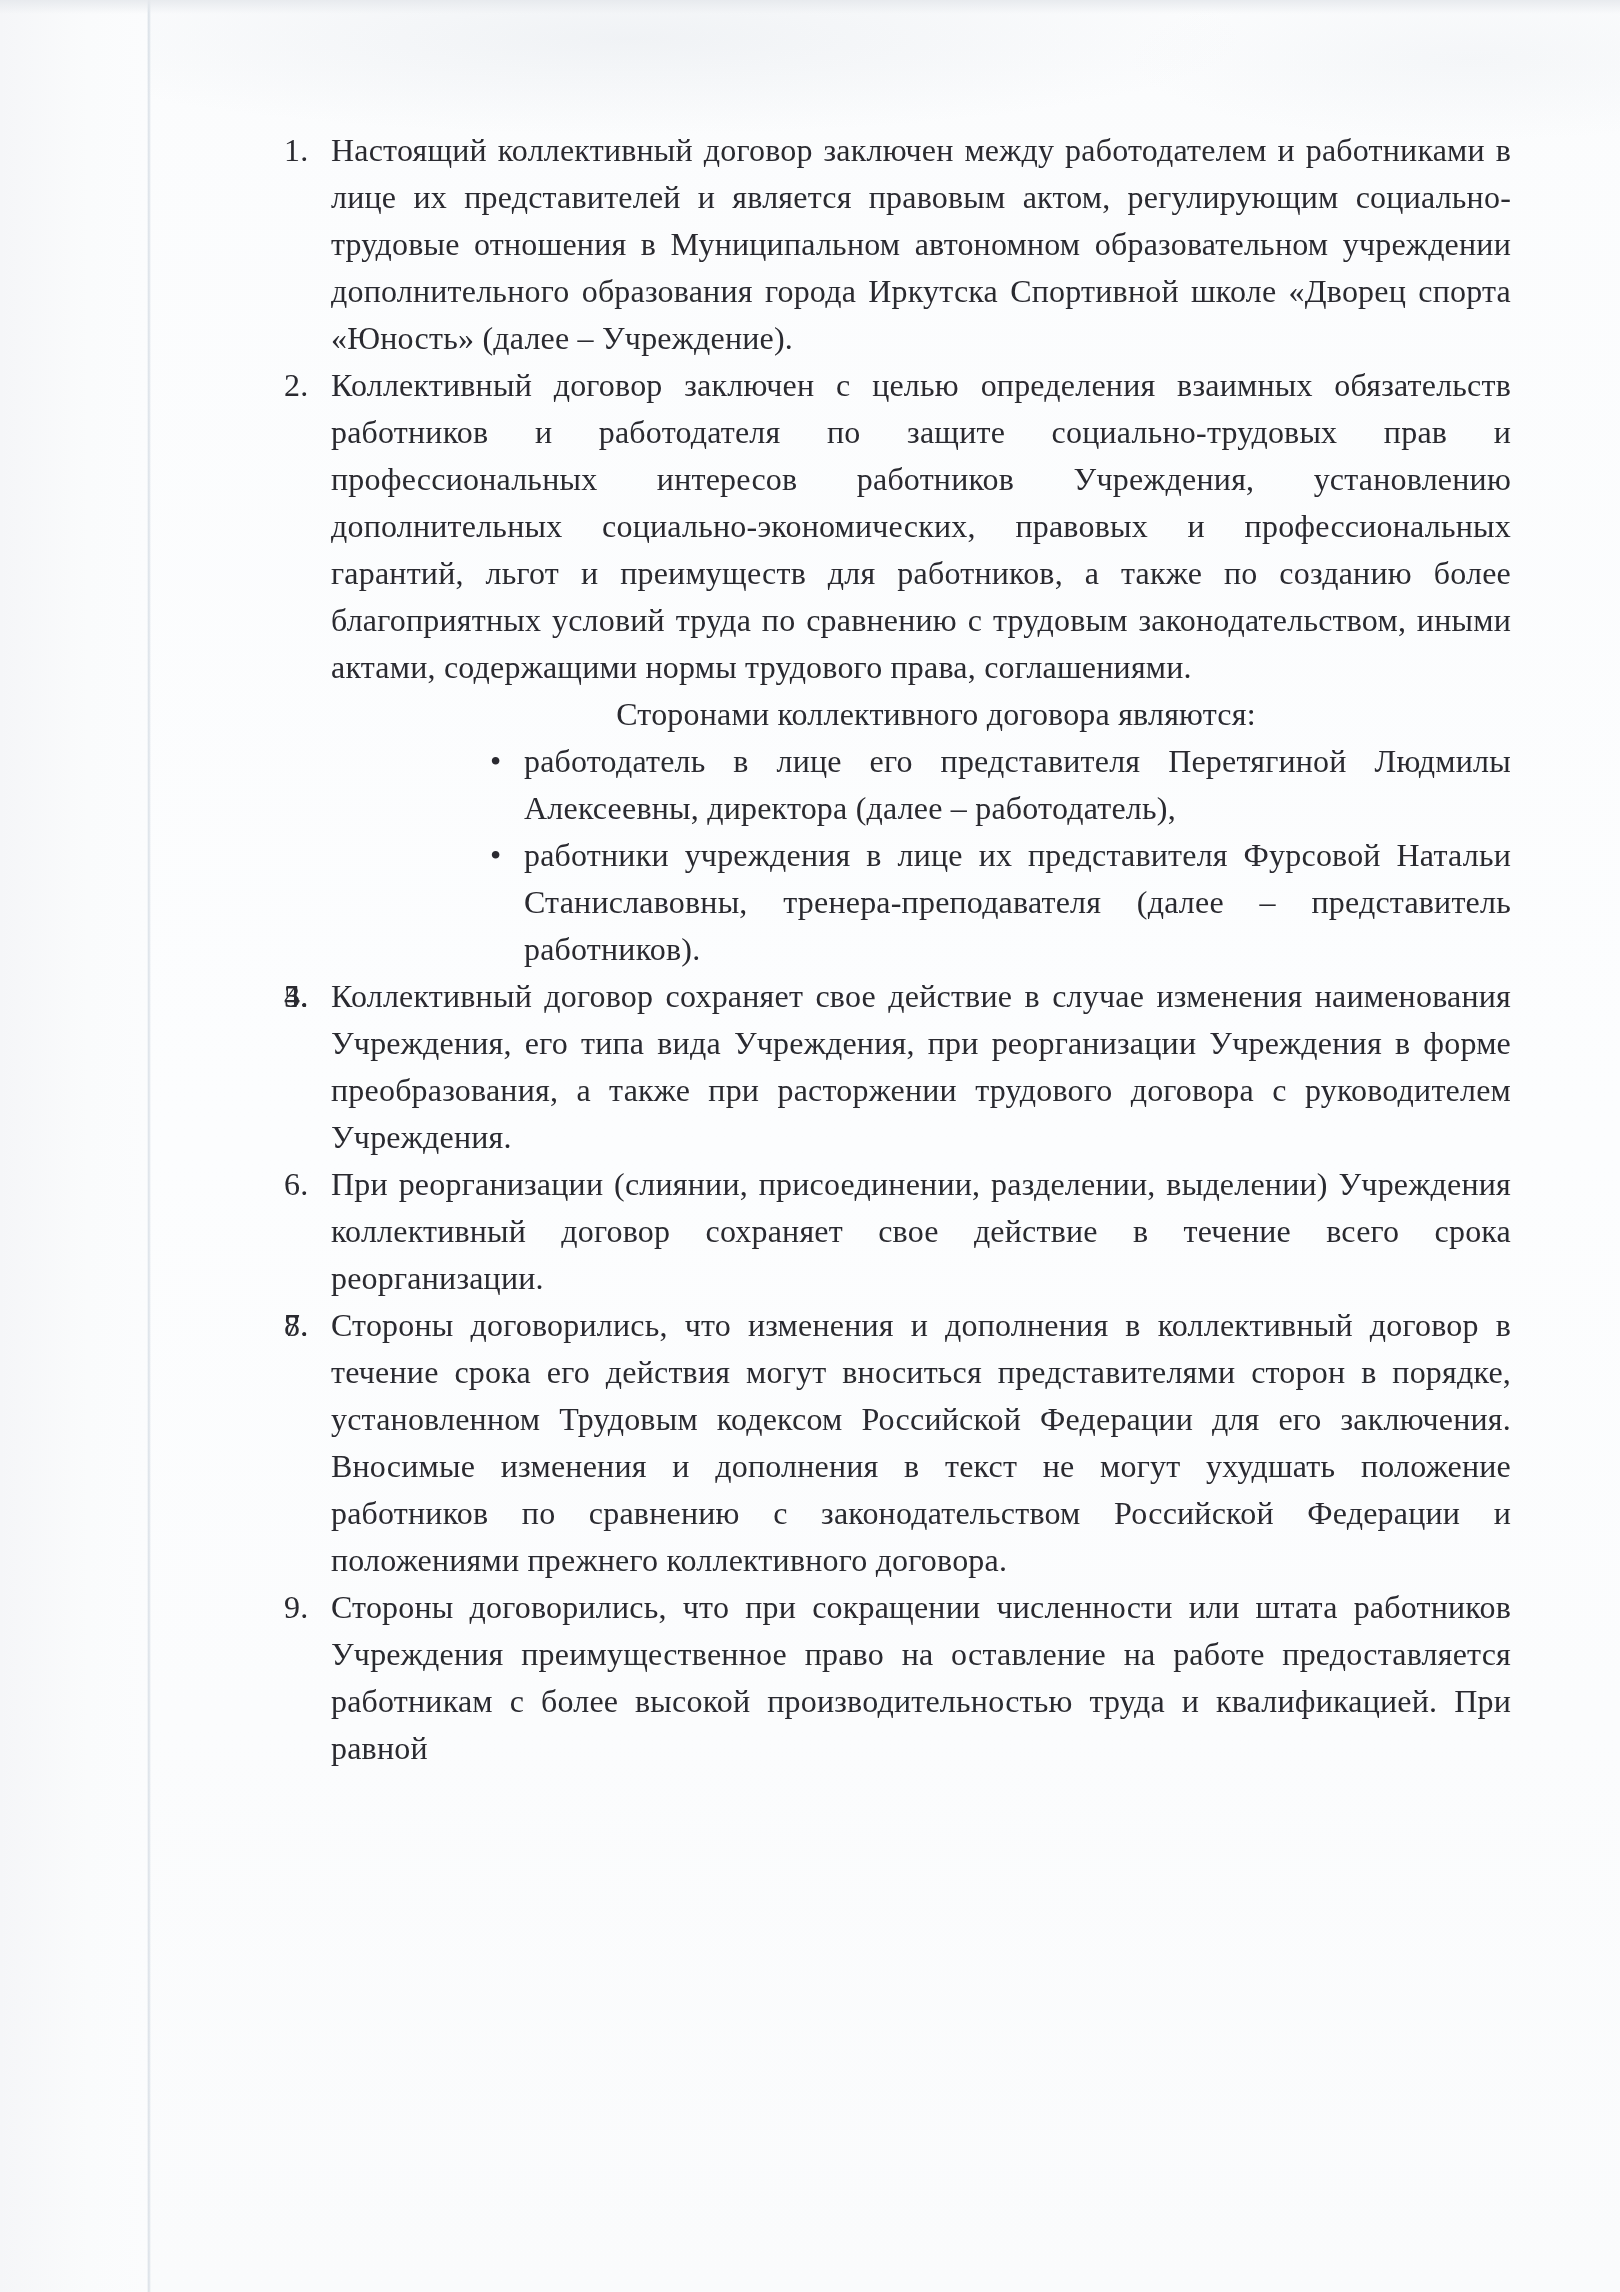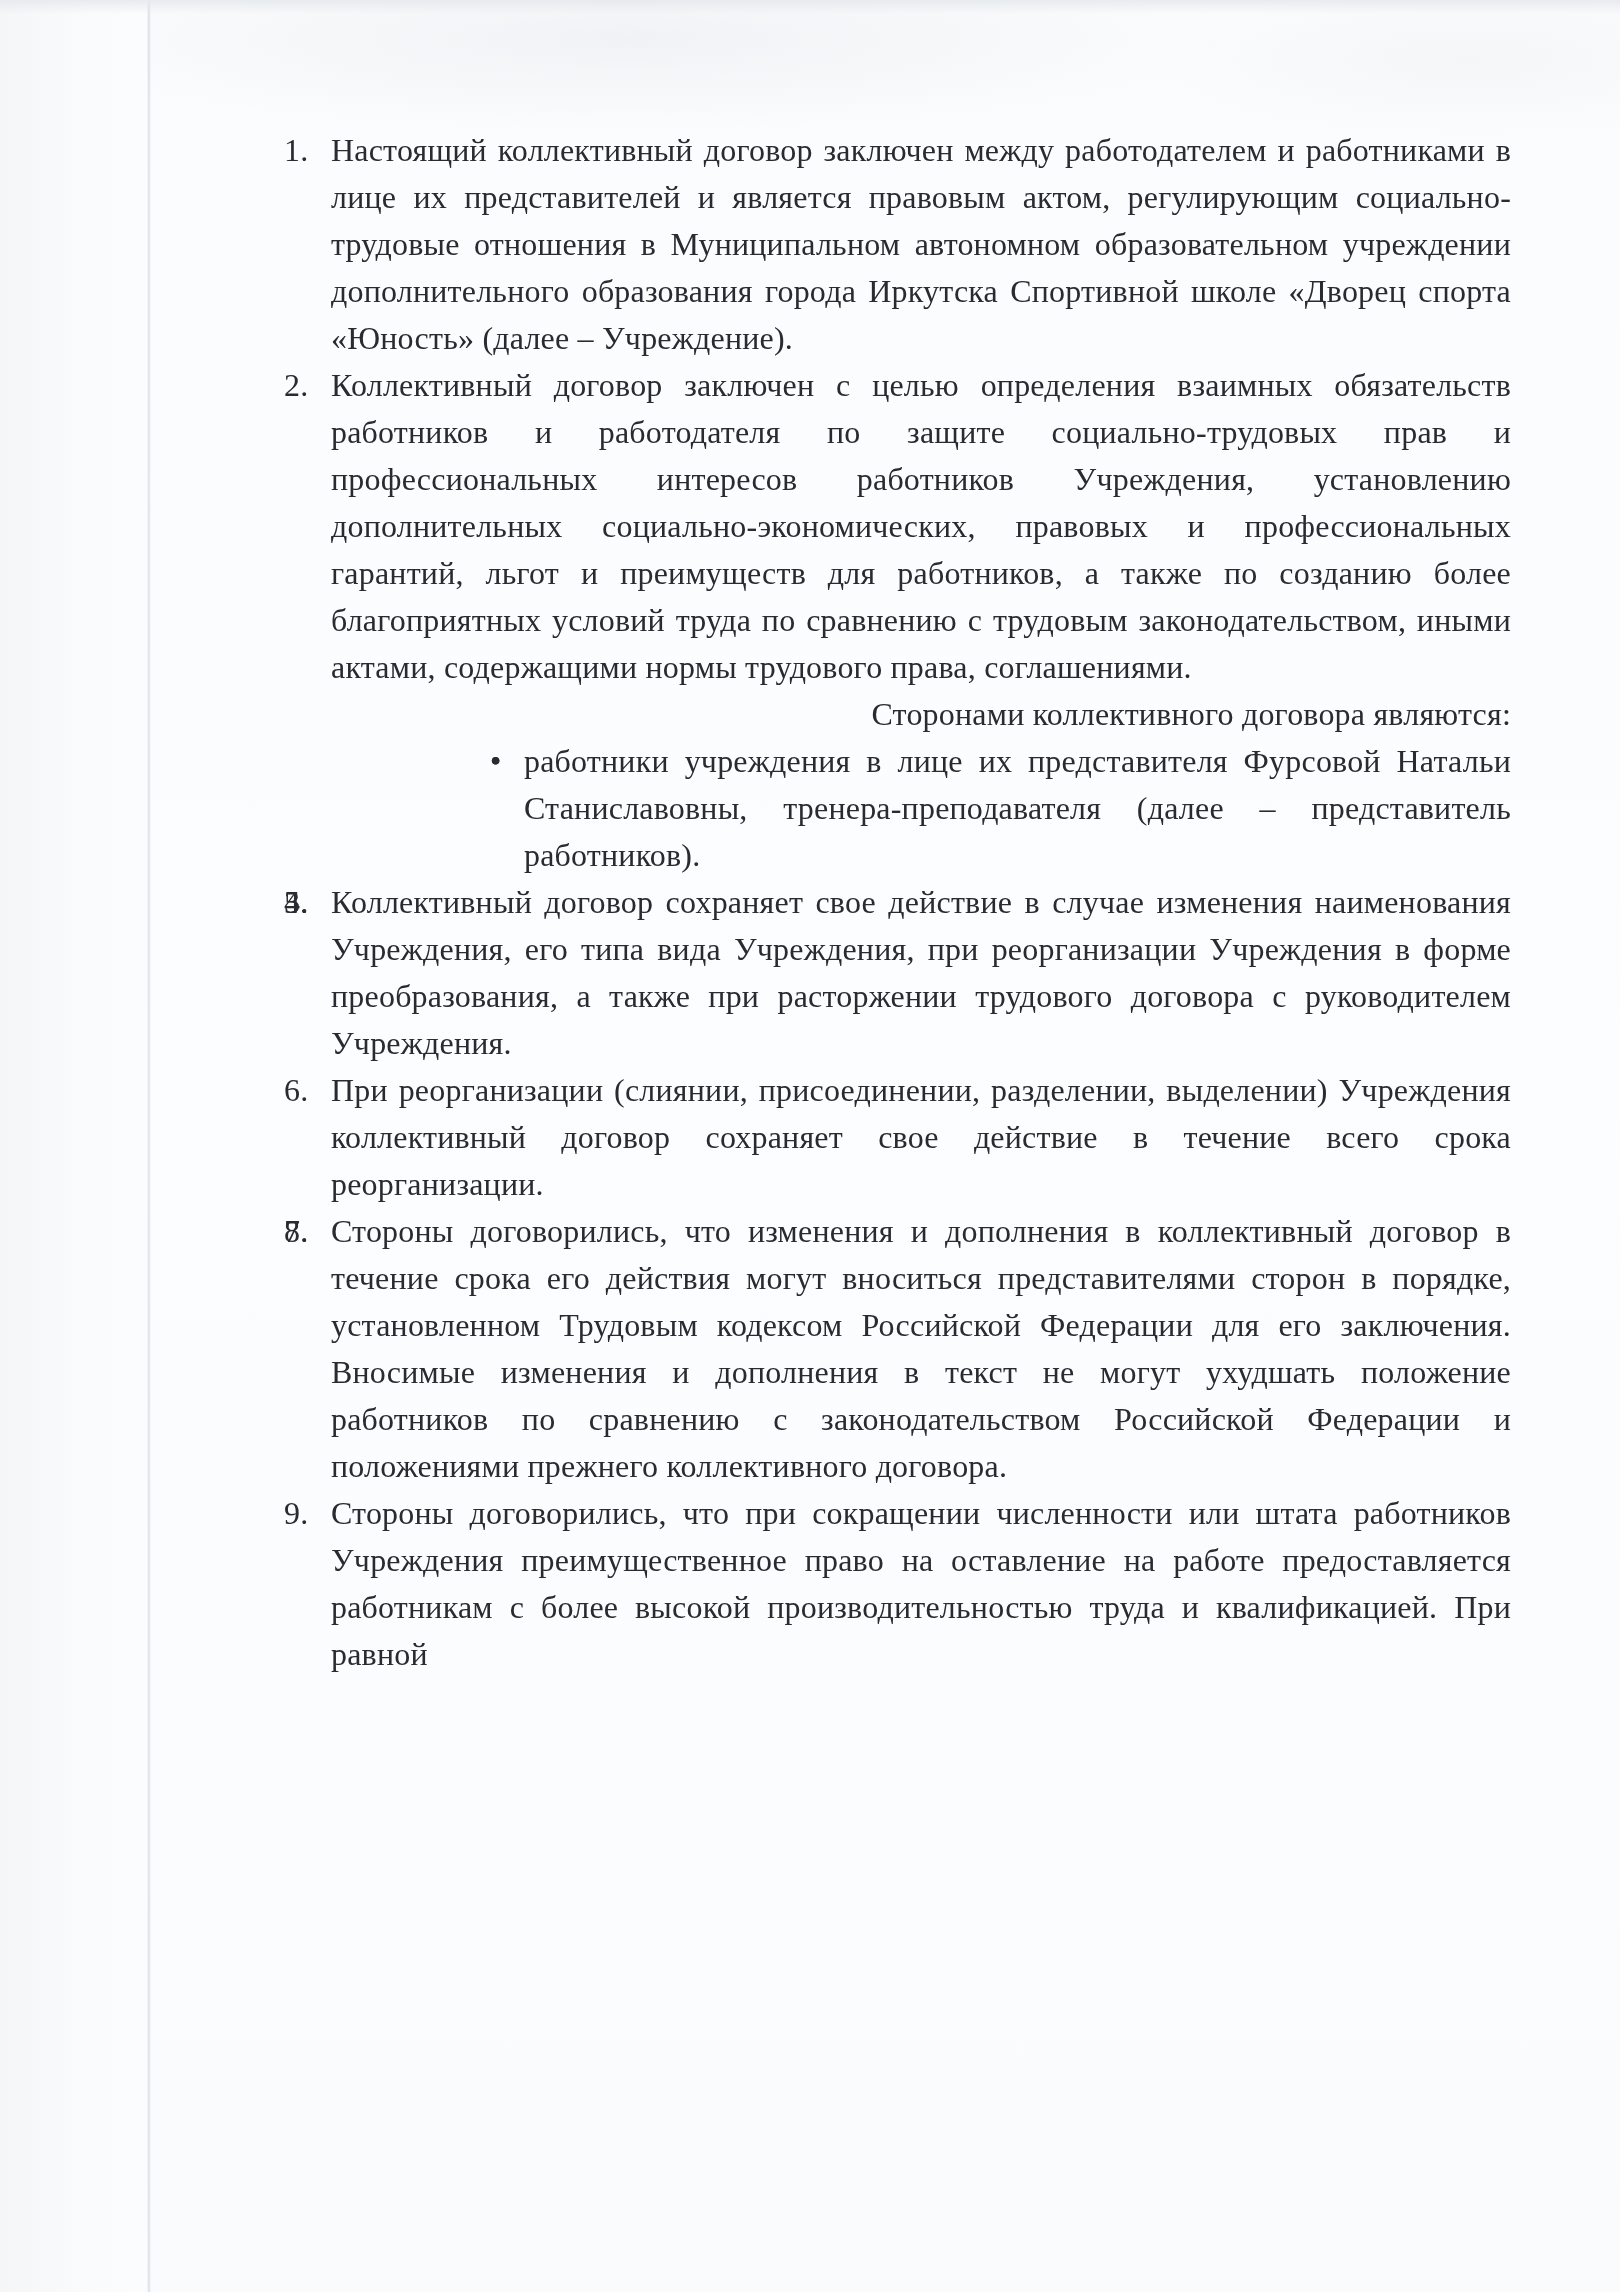--- a/index.html
+++ b/index.html
@@ -34,21 +34,21 @@
   .doc{
     position:absolute;
     left:284px;top:127px;width:1227px;
     font-size:32px;line-height:47px;
     color:#2a2a30;
     text-align:justify;
     letter-spacing:0.2px;
   }
   .block-num{position:relative;padding-left:47px;}
   .block-num .num{position:absolute;left:0;top:0;width:43px;text-align:left;}
-  .block-plain{margin-left:77px;text-align:right;}
+  .block-plain{margin-left:77px;text-align:center;}
   .block-bullet{position:relative;padding-left:240px;}
   .block-bullet .dot{
     position:absolute;left:206px;top:0;
     font-size:32px;
   }
   .justify-last{text-align-last:justify;}
 </style>
 </head>
 <body>
 
@@ -68,20 +68,21 @@
     <span class="num">2.</span>
     <span>Коллективный договор заключен с целью определения взаимных обязательств работников и работодателя по защите социально-трудовых прав и профессиональных интересов работников Учреждения, установлению дополнительных социально-экономических, правовых и профессиональных гарантий, льгот и преимуществ для работников, а также по созданию более благоприятных условий труда по сравнению с трудовым законодательством, иными актами, содержащими нормы трудового права, соглашениями.</span>
   </div>
 
   <div class="block-plain">
     <span>Сторонами коллективного договора являются:</span>
   </div>
 
   <div class="block-bullet">
     <span class="dot">•</span>
+    <span>работодатель в лице его представителя Перетягиной Людмилы Алексеевны, директора (далее – работодатель),</span>
   </div>
 
   <div class="block-bullet">
     <span class="dot">•</span>
     <span>работники учреждения в лице их представителя Фурсовой Натальи Станиславовны, тренера-преподавателя (далее – представитель работников).</span>
   </div>
 
   <div class="block-num">
     <span class="num">3.</span>
   </div>

